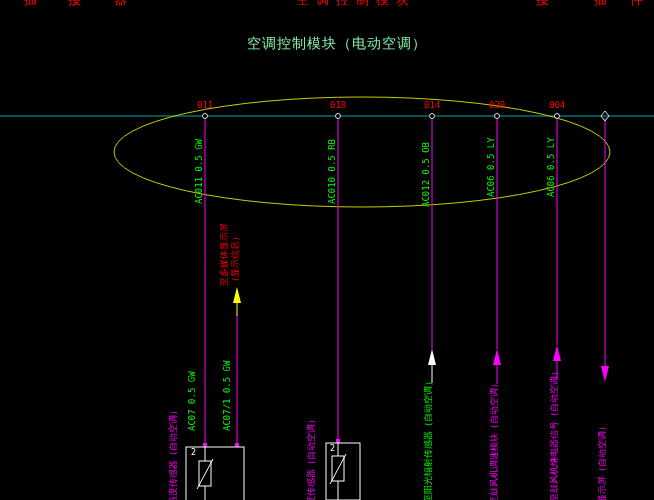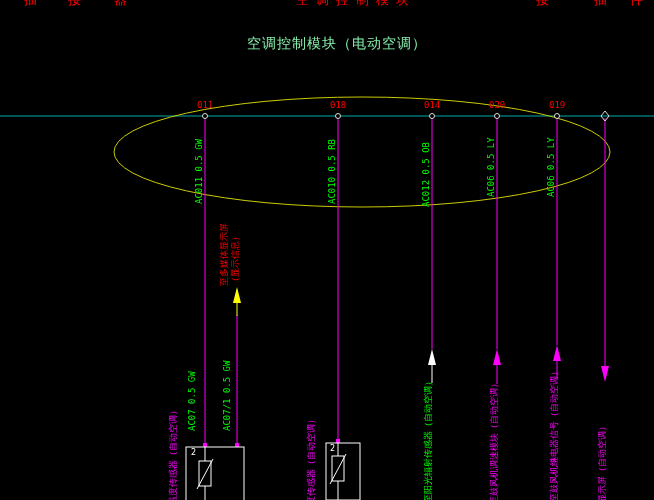--- a/index.html
+++ b/index.html
@@ -108,21 +108,21 @@
   <div class="frag" style="left:536px">接</div>
   <div class="frag" style="left:594px">插</div>
   <div class="frag" style="left:630px">件</div>
 
   <div class="title">空调控制模块（电动空调）</div>
 
   <div class="abs red f9 mono" style="left:197px;top:100px">011</div>
   <div class="abs red f9 mono" style="left:330px;top:100px">018</div>
   <div class="abs red f9 mono" style="left:424px;top:100px">014</div>
   <div class="abs red f9 mono" style="left:489px;top:100px">020</div>
-  <div class="abs red f9 mono" style="left:549px;top:100px">019</div>
+  <div class="abs red f9 mono" style="left:549px;top:100px">004</div>
 
   <div class="vtext green f9 mono" style="left:194px;top:204px">AC011 0.5 GW</div>
   <div class="vtext green f9 mono" style="left:327px;top:204px">AC010 0.5 RB</div>
   <div class="vtext green f9 mono" style="left:421px;top:207px">AC012 0.5 OB</div>
   <div class="vtext green f9 mono" style="left:486px;top:197px">AC06 0.5 LY</div>
   <div class="vtext green f9 mono" style="left:546px;top:197px">AC06 0.5 LY</div>
 
   <div class="vtext green f9 mono" style="left:187px;top:431px">AC07 0.5 GW</div>
   <div class="vtext green f9 mono" style="left:222px;top:431px">AC07/1 0.5 GW</div>
 

